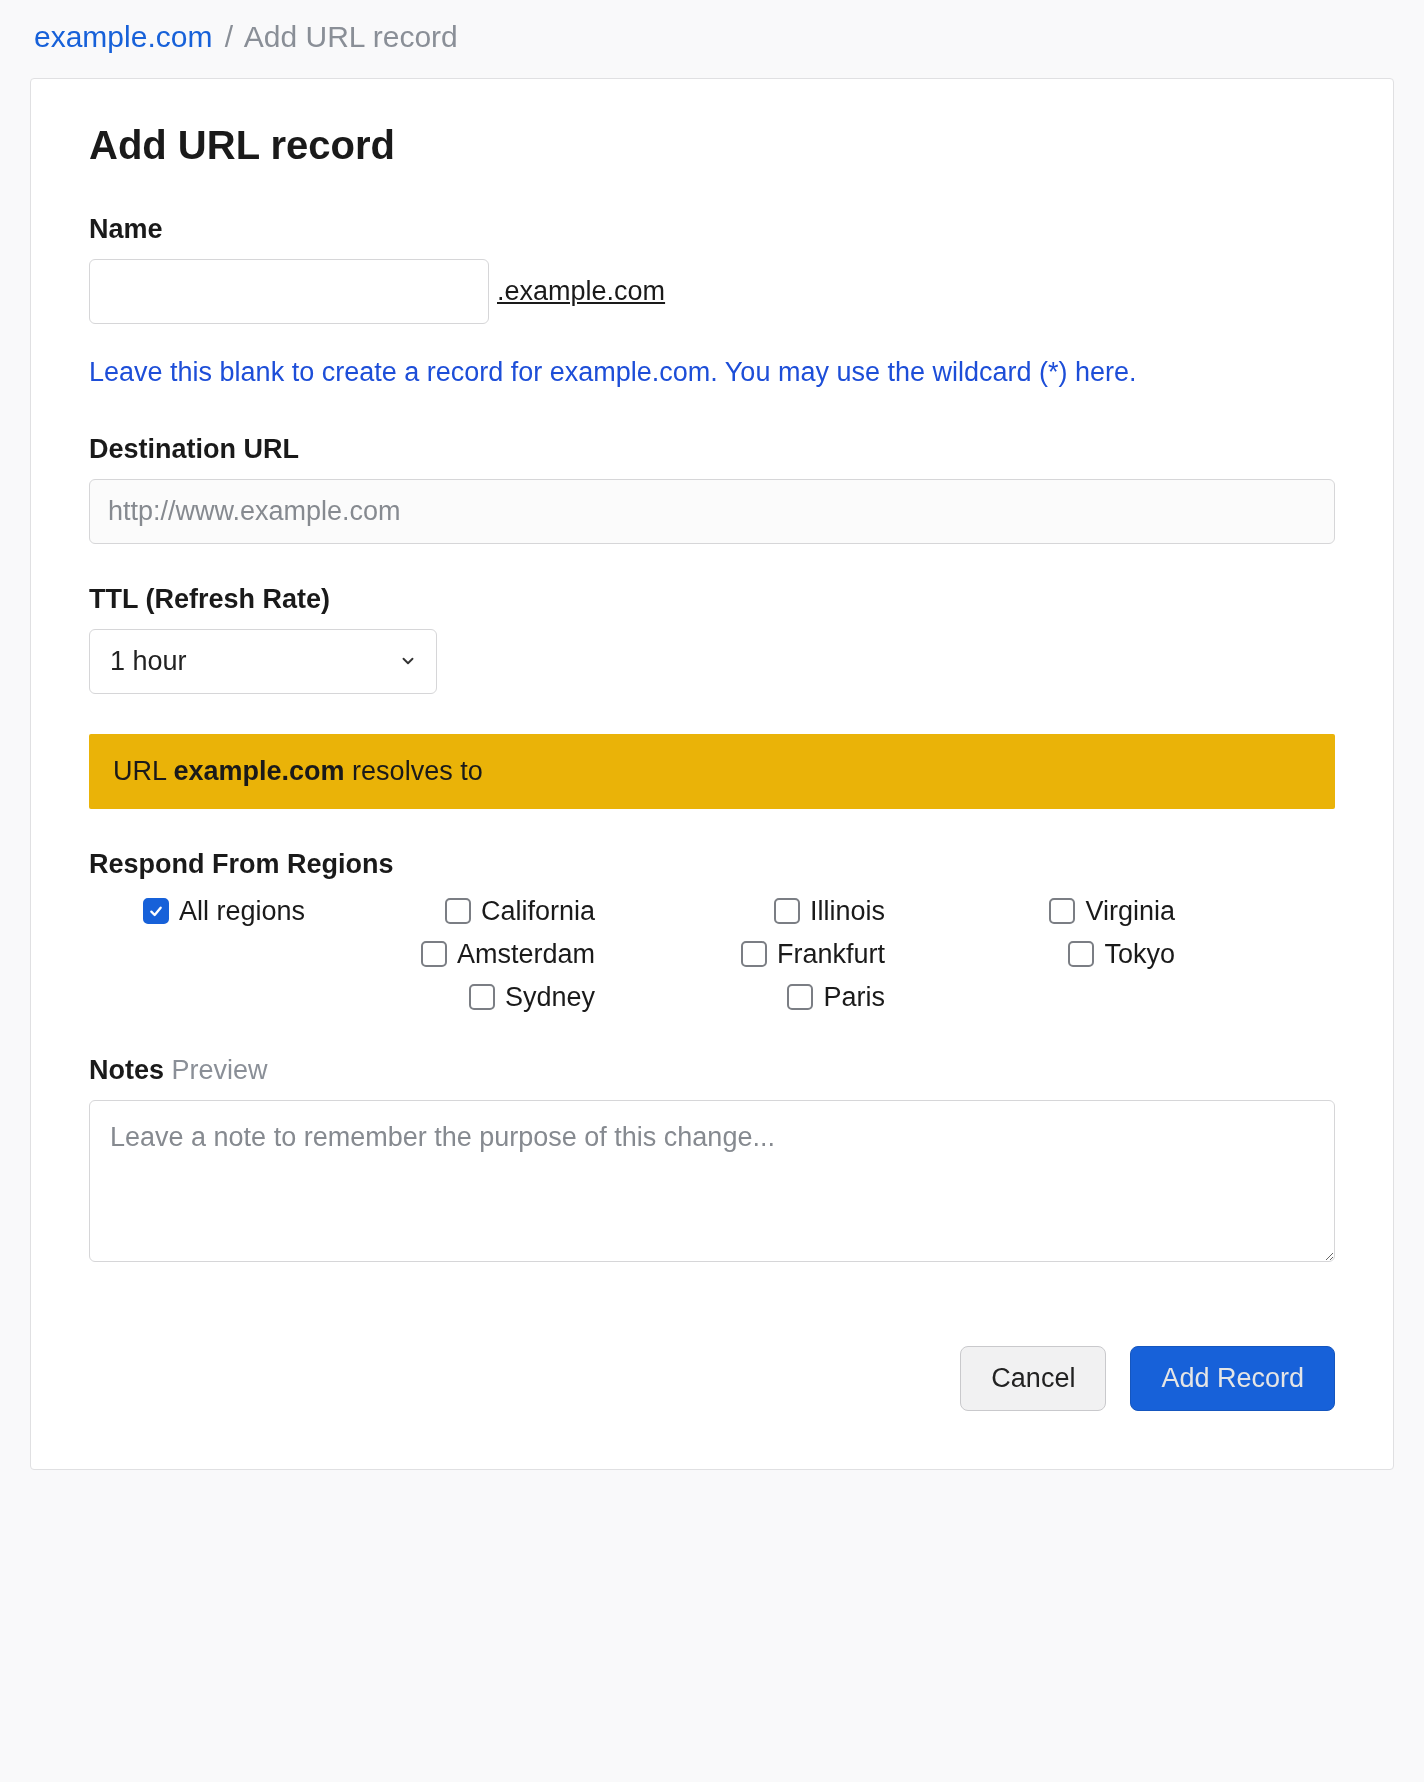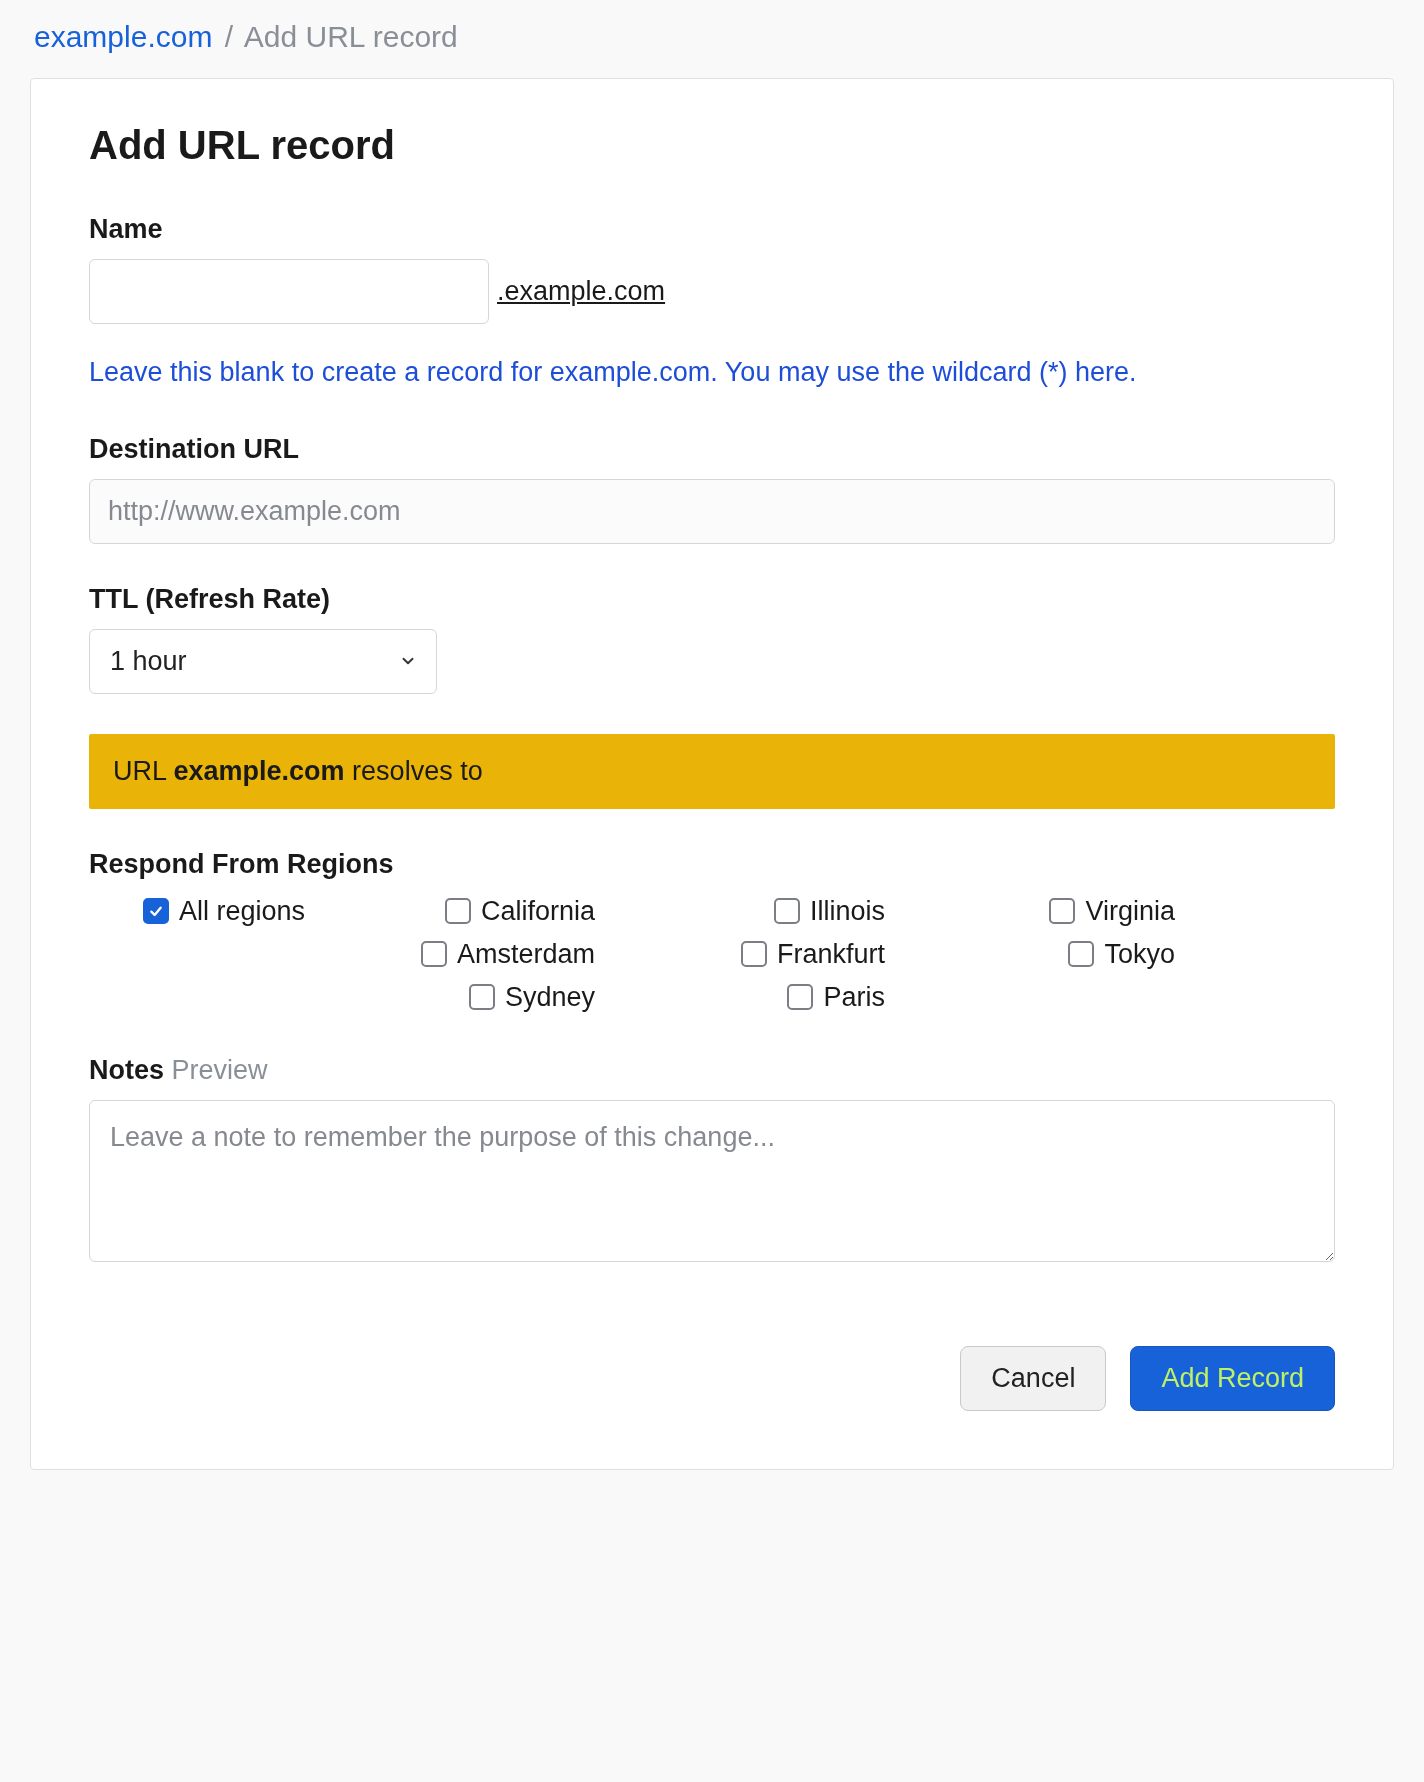--- a/index.html
+++ b/index.html
@@ -162,21 +162,21 @@
     text-align: right;
   }
   .btn-secondary {
     background: #f1f1f2;
     border: 1px solid #c9c9cc;
     color: #222;
   }
   .btn-primary {
     background: #1761d9;
     border: 1px solid #1556bf;
-    color: #bef264;
+    color: #e5e5e5;
   }
 </style>
 </head>
 <body>
 
 <div class="page">
   <div class="breadcrumb">
     <span class="bc-link">example.com</span>
     <span class="bc-sep">/</span>
     <span class="bc-current">Add URL record</span>

